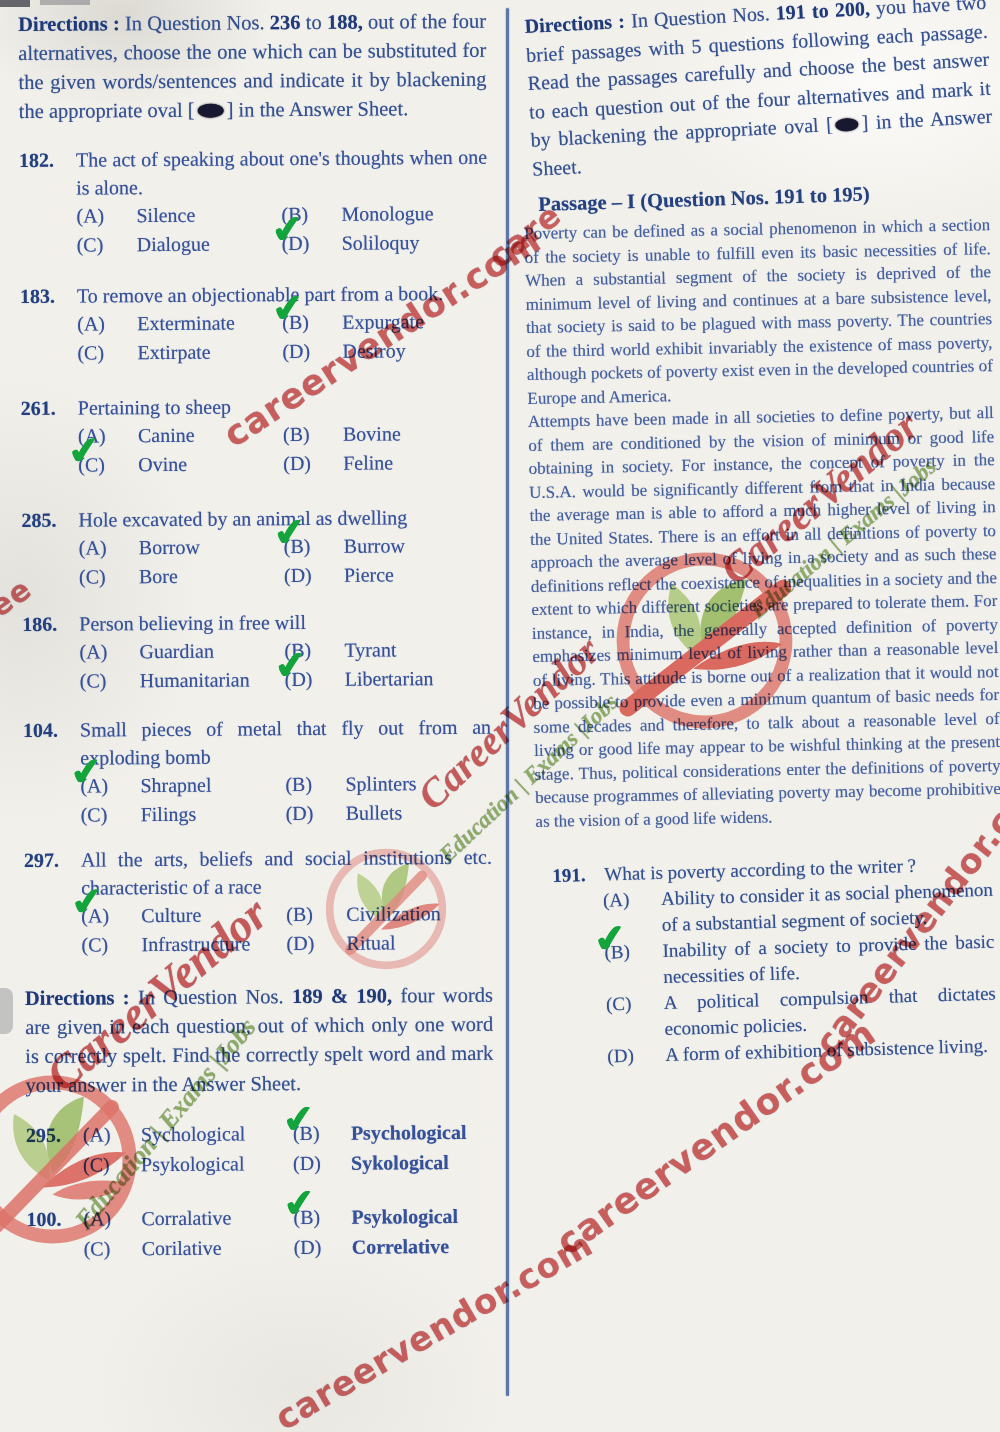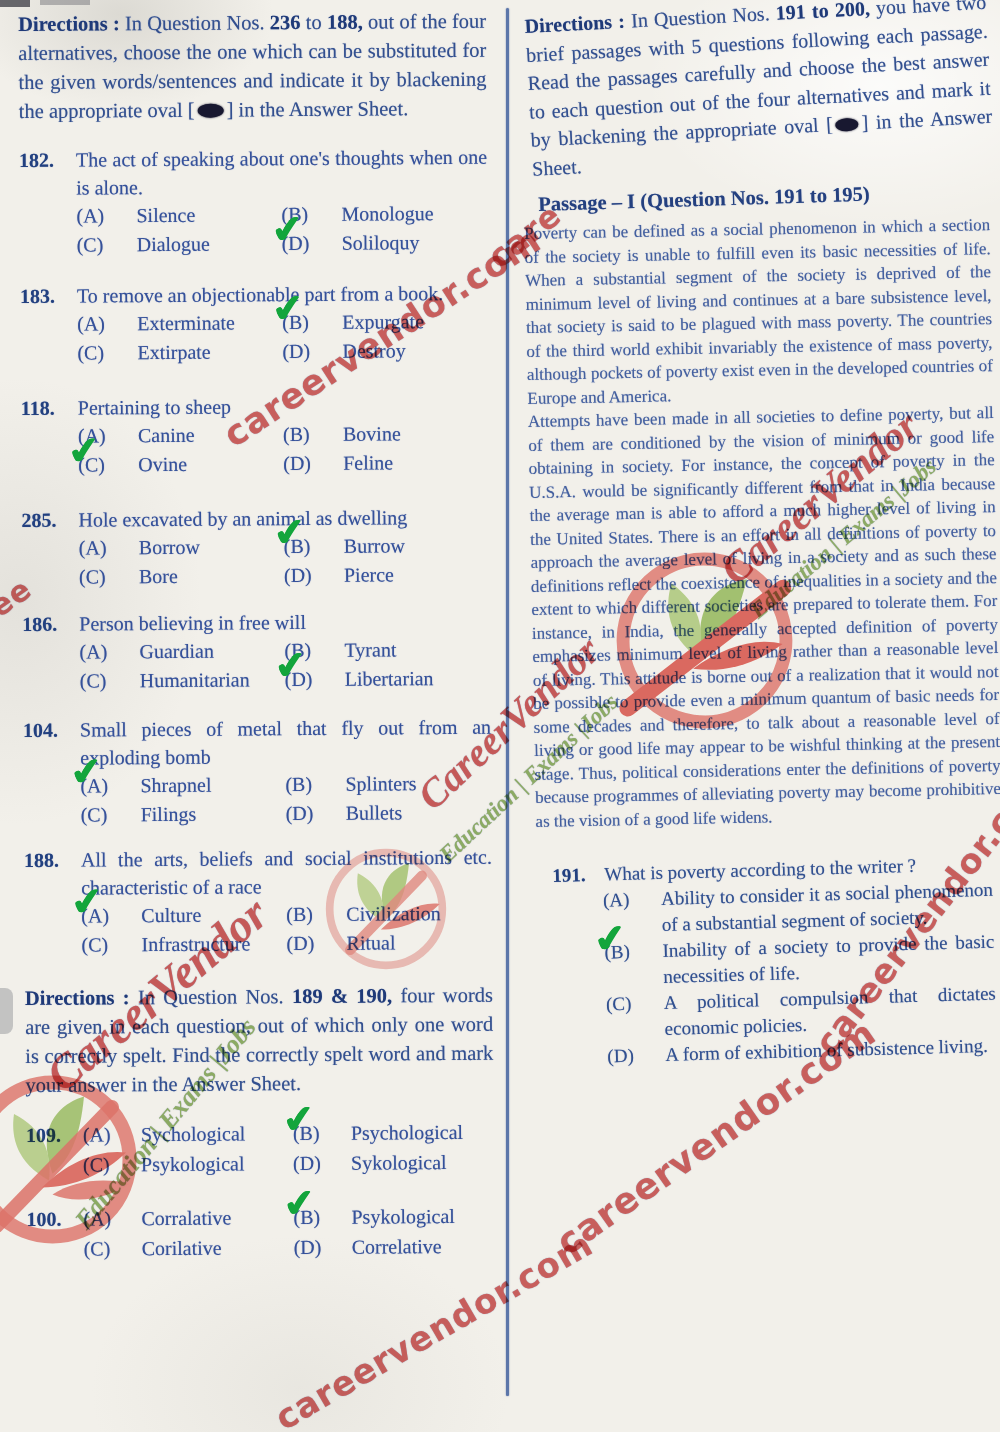--- a/index.html
+++ b/index.html
@@ -31,21 +31,21 @@
   .ocell{width:205px;display:flex;flex:none;}
   .ol{width:60px;flex:none;position:relative;}
   .ot{flex:1;}
   .check{position:absolute;left:-10px;top:-14px;font-size:38px;font-weight:bold;color:#13a53c;
     transform:rotate(-6deg);font-family:"DejaVu Sans",sans-serif;
     text-shadow:.6px .4px 0 #13a53c,-.4px 0 0 #13a53c;z-index:4;}
   .spellrow{display:flex;line-height:30px;}
   .spellrow .ind{width:57px;flex:none;font-weight:bold;color:#22407f;}
   .sl{width:58px;flex:none;position:relative;}
   .st1{width:152px;flex:none;}
-  .st2{flex:1;}
+  .st2{flex:1;font-weight:bold;}
 
   .rdirs{font-size:20px;line-height:28.5px;text-align:justify;color:#33508f;width:462px;
     margin-top:14px;transform:rotate(-3deg);transform-origin:left top;}
   .pheading{font-weight:bold;font-size:20.5px;color:#24407f;margin:10px 0 6px 14px;
     transform:rotate(-1.8deg);transform-origin:left top;}
   .passage{font-size:17px;line-height:23.5px;text-align:justify;color:#44609f;width:466px;
     transform:rotate(-1.1deg);transform-origin:left top;}
   .passage p{margin:0;}
   .q191{margin:30px 0 0 28px;font-size:19px;line-height:26px;color:#31508f;width:440px;
     transform:rotate(-1.6deg);transform-origin:left top;}
@@ -146,21 +146,21 @@
           </div>
         <div class="ocell">
             <span class="ol">(D)</span>
             <span class="ot">Destroy</span>
           </div>
       </div>
     </div>
 
     <div class="q mb26">
       <div class="qhead">
-          <span class="qnum">118.</span>
+          <span class="qnum">261.</span>
           <div class="qtext">Pertaining to sheep</div>
         </div>
       <div class="orow">
         <div class="ocell">
             <span class="ol">(A)</span>
             <span class="ot">Canine</span>
           </div>
         <div class="ocell">
             <span class="ol">(B)</span>
             <span class="ot">Bovine</span>
@@ -254,21 +254,21 @@
           </div>
         <div class="ocell">
             <span class="ol">(D)</span>
             <span class="ot">Bullets</span>
           </div>
       </div>
     </div>
 
     <div class="q mb24">
       <div class="qhead">
-          <span class="qnum">188.</span>
+          <span class="qnum">297.</span>
           <div class="qtext">All the arts, beliefs and social institutions etc. characteristic of a race</div>
         </div>
       <div class="orow">
         <div class="ocell">
             <span class="ol">(A)<span class="check">✔</span></span>
             <span class="ot">Culture</span>
           </div>
         <div class="ocell">
             <span class="ol">(B)</span>
             <span class="ot">Civilization</span>
@@ -285,21 +285,21 @@
           </div>
       </div>
     </div>
 
     <div class="dirs mb20">
       <span class="dlabel">Directions :</span><span> In Question Nos. </span><span class="dnum">189 &amp; 190,</span><span> four words are given in each question, out of which only one word is correctly spelt. Find the correctly spelt word and mark your answer in the Answer Sheet.</span>
     </div>
 
     <div class="q mb24">
       <div class="spellrow">
-        <span class="ind">109.</span>
+        <span class="ind">295.</span>
         <span class="sl">(A)</span>
           <span class="st1">Sychological</span>
         <span class="sl"><span>(B)</span><span class="check">✔</span></span>
           <span class="st2">Psychological</span>
       </div>
       <div class="spellrow">
         <span class="ind"></span>
         <span class="sl">(C)</span>
           <span class="st1">Psykological</span>
         <span class="sl">(D)</span>

